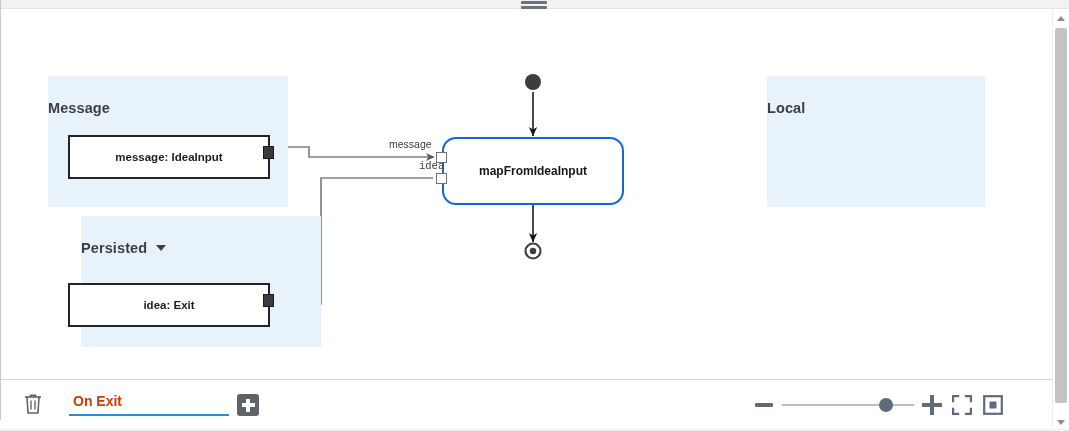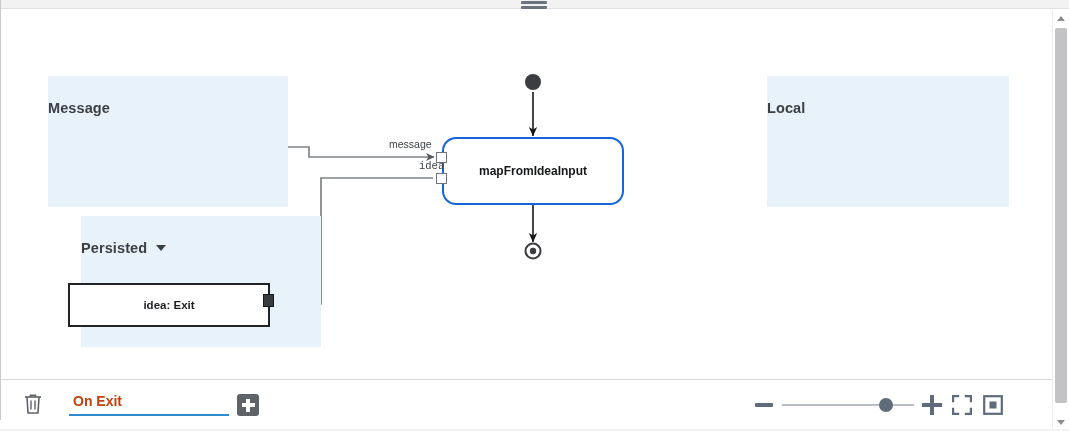--- a/index.html
+++ b/index.html
@@ -340,32 +340,36 @@
 
       <circle cx="532" cy="72" r="8" fill="#3c3d40"></circle>
 
       <circle cx="532" cy="241" r="7.5" fill="#ffffff" stroke="#3c3d40" stroke-width="2"></circle>
       <circle cx="532" cy="241" r="3.2" fill="#3c3d40"></circle>
     </svg>
 
     <div class="lane" style="left:47px; top:66px; width:240px; height:131px;">
       <div class="lane-title">Message</div>
     </div>
+    <div class="obj-box" style="left:67px; top:125px; width:202px; height:44px;">
+      <span>message: IdeaInput</span>
+      <span class="obj-port" style="right:-6px; top:9px;"></span>
+    </div>
 
     <div class="lane" style="left:47px; top:206px; width:240px; height:131px;margin-left:33px;">
       <div class="lane-title">
         <span>Persisted</span><span class="caret"></span>
       </div>
     </div>
     <div class="obj-box" style="left:67px; top:273px; width:202px; height:44px;">
       <span>idea: Exit</span>
       <span class="obj-port" style="right:-6px; top:9px;"></span>
     </div>
 
-    <div class="lane" style="left:766px; top:66px; width:242px; height:131px;">
+    <div class="lane" style="left:766px; top:66px; width:218px; height:131px;">
       <div class="lane-title">Local</div>
     </div>
 
     <div class="activity-node" style="left:441px; top:127px; width:182px; height:68px;">
       <span>mapFromIdeaInput</span>
     </div>
     <div class="in-port" style="left:435px; top:142px;"></div>
     <div class="in-port" style="left:435px; top:163px;"></div>
     <div class="port-label" style="left:388px; top:128px;">message</div>
     <div class="port-label" style="left:418px; top:150px;font-family:Liberation Mono, monospace;">idea</div>

